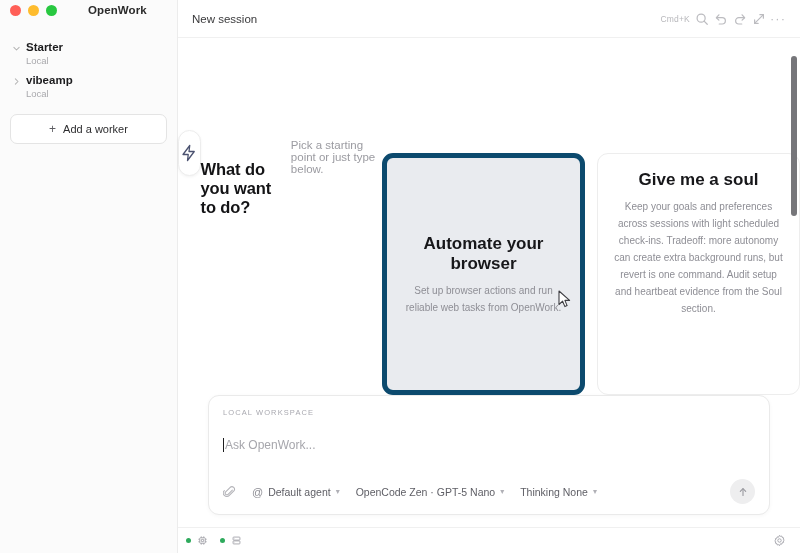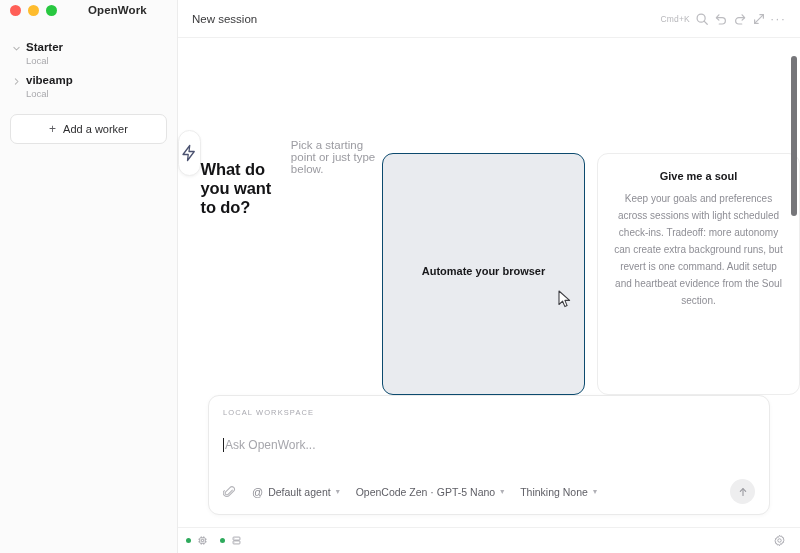--- a/index.html
+++ b/index.html
@@ -214,29 +214,29 @@
     padding: 16px 16px 14px 16px;
     display: flex;
     flex-direction: column;
     justify-content: center;
     text-align: center;
     cursor: pointer;
     position: relative;
   }
   .card.hovered {
     background: #e9ebef;
-    border: 1px solid #0c4a6e;
+    border: 5px solid #0c4a6e;
   }
   .card.plain {
     background: #ffffff;
     border: 1px solid #ededed;
     justify-content: flex-start;
   }
   .card-title {
-    font-size: 11px;
+    font-size: 17px;
     font-weight: bold;
     color: #17171a;
     margin-bottom: 8px;
   }
   .card-desc {
     font-size: 10px;
     line-height: 17px;
     color: #8e8e95;
   }
 
@@ -452,20 +452,21 @@
           <polygon points="13,2 4,14 11,14 10,22 19,10 12,10" fill="none"></polygon>
         </svg>
       </div>
 
       <div class="hero-title">What do you want to do?</div>
       <div class="hero-sub">Pick a starting point or just type below.</div>
 
       <div class="cards">
         <div class="card hovered">
           <div class="card-title">Automate your browser</div>
+          <div class="card-desc">Set up browser actions and run reliable web tasks from OpenWork.</div>
         </div>
         <div class="card plain">
           <div class="card-title">Give me a soul</div>
           <div class="card-desc">Keep your goals and preferences across sessions with light scheduled check-ins. Tradeoff: more autonomy can create extra background runs, but revert is one command. Audit setup and heartbeat evidence from the Soul section.</div>
         </div>
       </div>
 
     </div>
 
     <div class="composer-wrap">

